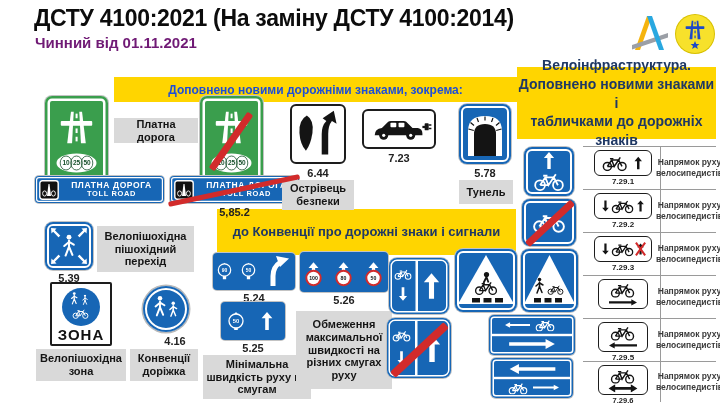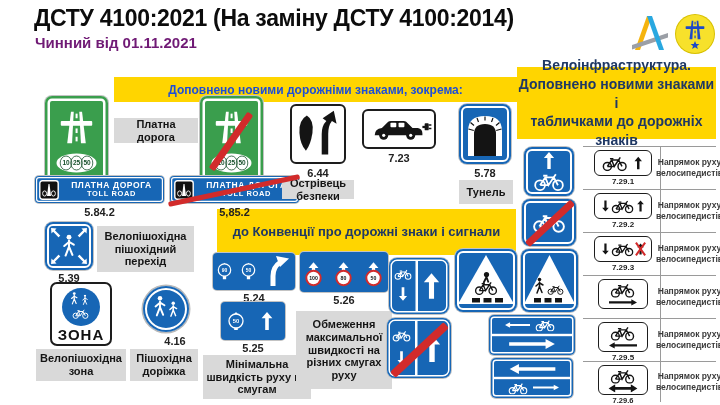--- a/index.html
+++ b/index.html
@@ -16,21 +16,21 @@
   .sign svg{display:block;width:100%;height:100%;}
   .blue{background:#1766B5;border-radius:8px;box-shadow:inset 0 0 0 2px #1766B5, inset 0 0 0 4px #fff, 0 0 0 1px #c3c3c3;}
   .bluetab{background:#1766B5;border-radius:5px;box-shadow:inset 0 0 0 1.5px #1766B5, inset 0 0 0 3px #fff, 0 0 0 1px #c3c3c3;}
   .blueplain{background:#1766B5;border-radius:4px;box-shadow:0 0 0 1px #c3c3c3;}
   .green{background:#3A9E4D;border-radius:7px;box-shadow:inset 0 0 0 2.5px #3A9E4D, inset 0 0 0 5px #fff, 0 0 0 1px #c3c3c3;}
   .wtab{background:#fff;border:2px solid #1d1d1d;border-radius:6px;box-sizing:border-box;}
   .slash{position:absolute;background:#D22B2B;border-radius:2px;z-index:5;}
   .tline{position:absolute;background:#9a9a9a;}
   .tcell{position:absolute;display:flex;align-items:center;justify-content:center;text-align:center;font-size:8.5px;color:#3a3a3a;font-weight:bold;line-height:1.2;}
   .tnum{position:absolute;font-size:8px;font-weight:bold;color:#222;text-align:center;}
-  .zone{position:absolute;background:#fff;border:2.5px solid #1d1d1d;border-radius:7px;box-sizing:border-box;}
+  .zone{position:absolute;background:#fff;border:2.5px solid #1d1d1d;border-radius:2px;box-sizing:border-box;}
   .zonetext{position:absolute;font-size:15px;font-weight:800;color:#111;letter-spacing:1px;text-align:center;width:100%;}
   .circle416{position:absolute;border-radius:50%;background:#1766B5;box-shadow:inset 0 0 0 2px #1766B5, inset 0 0 0 4px #fff, 0 0 0 1.5px #b9b9b9;}
   .tollplate{position:absolute;background:#1766B5;border-radius:4px;box-shadow:inset 0 0 0 1px #1766B5, inset 0 0 0 2.2px #fff, 0 0 0 1px #c3c3c3;display:flex;align-items:center;padding:2px 4px;box-sizing:border-box;gap:4px;}
   .tolltext{flex:1;color:#fff;text-align:center;font-weight:bold;line-height:1.1;}
   .tolltext .l1{font-size:8.5px;letter-spacing:.6px;}
   .tolltext .l2{font-size:7.5px;letter-spacing:.6px;}
 </style>
 </head>
 <body>
 
@@ -147,21 +147,20 @@
       <rect x="0.8" y="0.8" width="18.4" height="18.4" rx="2.5" fill="#111" stroke="#fff" stroke-width="1.4"></rect>
       <polygon points="8,16 9.5,4 10.5,4 12,16" fill="#fff"></polygon>
       <ellipse cx="5.6" cy="13.5" rx="2" ry="2.6" fill="none" stroke="#fff" stroke-width="0.9"></ellipse>
       <ellipse cx="14.4" cy="13.5" rx="2" ry="2.6" fill="none" stroke="#fff" stroke-width="0.9"></ellipse>
     </svg>
     <div class="tolltext">
       <div class="l1">ПЛАТНА ДОРОГА</div>
       <div class="l2">TOLL ROAD</div>
     </div>
   </div>
-  <div class="num" style="left:35px;top:206px;width:129px;">5.84.2</div>
 
   <div class="tollplate" style="left:170px;top:176px;width:129px;height:27px;">
     <svg width="20" height="20" viewBox="0 0 20 20">
       <rect x="0.8" y="0.8" width="18.4" height="18.4" rx="2.5" fill="#111" stroke="#fff" stroke-width="1.4"></rect>
       <polygon points="8,16 9.5,4 10.5,4 12,16" fill="#fff"></polygon>
       <ellipse cx="5.6" cy="13.5" rx="2" ry="2.6" fill="none" stroke="#fff" stroke-width="0.9"></ellipse>
       <ellipse cx="14.4" cy="13.5" rx="2" ry="2.6" fill="none" stroke="#fff" stroke-width="0.9"></ellipse>
     </svg>
     <div class="tolltext">
       <div class="l1">ПЛАТНА ДОРОГА</div>
@@ -171,21 +170,21 @@
   </div>
   <div class="num" style="left:170px;top:206px;width:129px;">5,85.2</div>
 
   <div class="sign wtab" style="left:290px;top:104px;width:56px;height:60px;">
     <svg viewBox="0 0 56 60">
       <path d="M16 10 Q24 15 22 29 Q20 42 15 48 Q9 42 8 29 Q7 15 16 10 Z" fill="#141414"></path>
       <path d="M32 52 V30 Q32 21 37 16 L33 13 L45 5 L48 19 L43 16 Q39 21 39 30 V52 Z" fill="#141414"></path>
     </svg>
   </div>
   <div class="num" style="left:290px;top:167px;width:56px;">6.44</div>
-  <div class="glabel" style="left:282px;top:180px;width:72px;height:19px;">Острівець безпеки</div>
+  <div class="glabel" style="left:282px;top:180px;width:72px;height:30px;">Острівець безпеки</div>
 
   <div class="sign wtab" style="left:362px;top:109px;width:74px;height:40px;">
     <svg viewBox="0 0 74 40">
       <g fill="#141414">
         <path d="M10 27 Q10 20 18 19 L25 12 Q26 11 28 11 H42 Q44 11 45 12 L52 19 H58 Q63 20 63 25 V27 Z"></path>
         <circle cx="20" cy="27" r="5"></circle>
           <circle cx="50" cy="27" r="5"></circle>
         <rect x="63" y="16.5" width="3" height="2.5"></rect>
           <rect x="65.5" y="13.5" width="4.5" height="8" rx="1"></rect>
       </g>
@@ -246,21 +245,21 @@
   </div>
   <div class="glabel" style="left:36px;top:349px;width:90px;height:32px;">Велопішохідна зона</div>
 
   <div class="circle416" style="left:143px;top:286px;width:46px;height:46px;">
     <svg viewBox="0 0 46 46">
       <use href="#sym-ped" x="10" y="9" width="14" height="23" style="color:#fff"></use>
       <use href="#sym-ped" x="25" y="15" width="10.5" height="17" style="color:#fff"></use>
     </svg>
   </div>
   <div class="num" style="left:152px;top:335px;width:46px;">4.16</div>
-  <div class="glabel" style="left:130px;top:349px;width:68px;height:32px;">Пішохідна доріжка</div>
+  <div class="glabel" style="left:130px;top:349px;width:68px;height:32px;">Конвенції доріжка</div>
 
   <div class="sign blueplain" style="left:213px;top:253px;width:82px;height:37px;">
     <svg viewBox="0 0 82 37">
       <use href="#sym-arrow" x="6" y="4" width="11" height="28" style="color:#fff"></use>
       <use href="#sym-arrow" x="30" y="4" width="11" height="28" style="color:#fff"></use>
       <circle cx="11.5" cy="17" r="6.2" fill="#1766B5" stroke="#fff" stroke-width="1.2"></circle>
       <circle cx="35.5" cy="17" r="6.2" fill="#1766B5" stroke="#fff" stroke-width="1.2"></circle>
       <g fill="#fff" font-size="5" font-weight="bold" text-anchor="middle" font-family="Liberation Sans, sans-serif">
         <text x="11.5" y="18.8">90</text>
         <text x="35.5" y="18.8">50</text>

